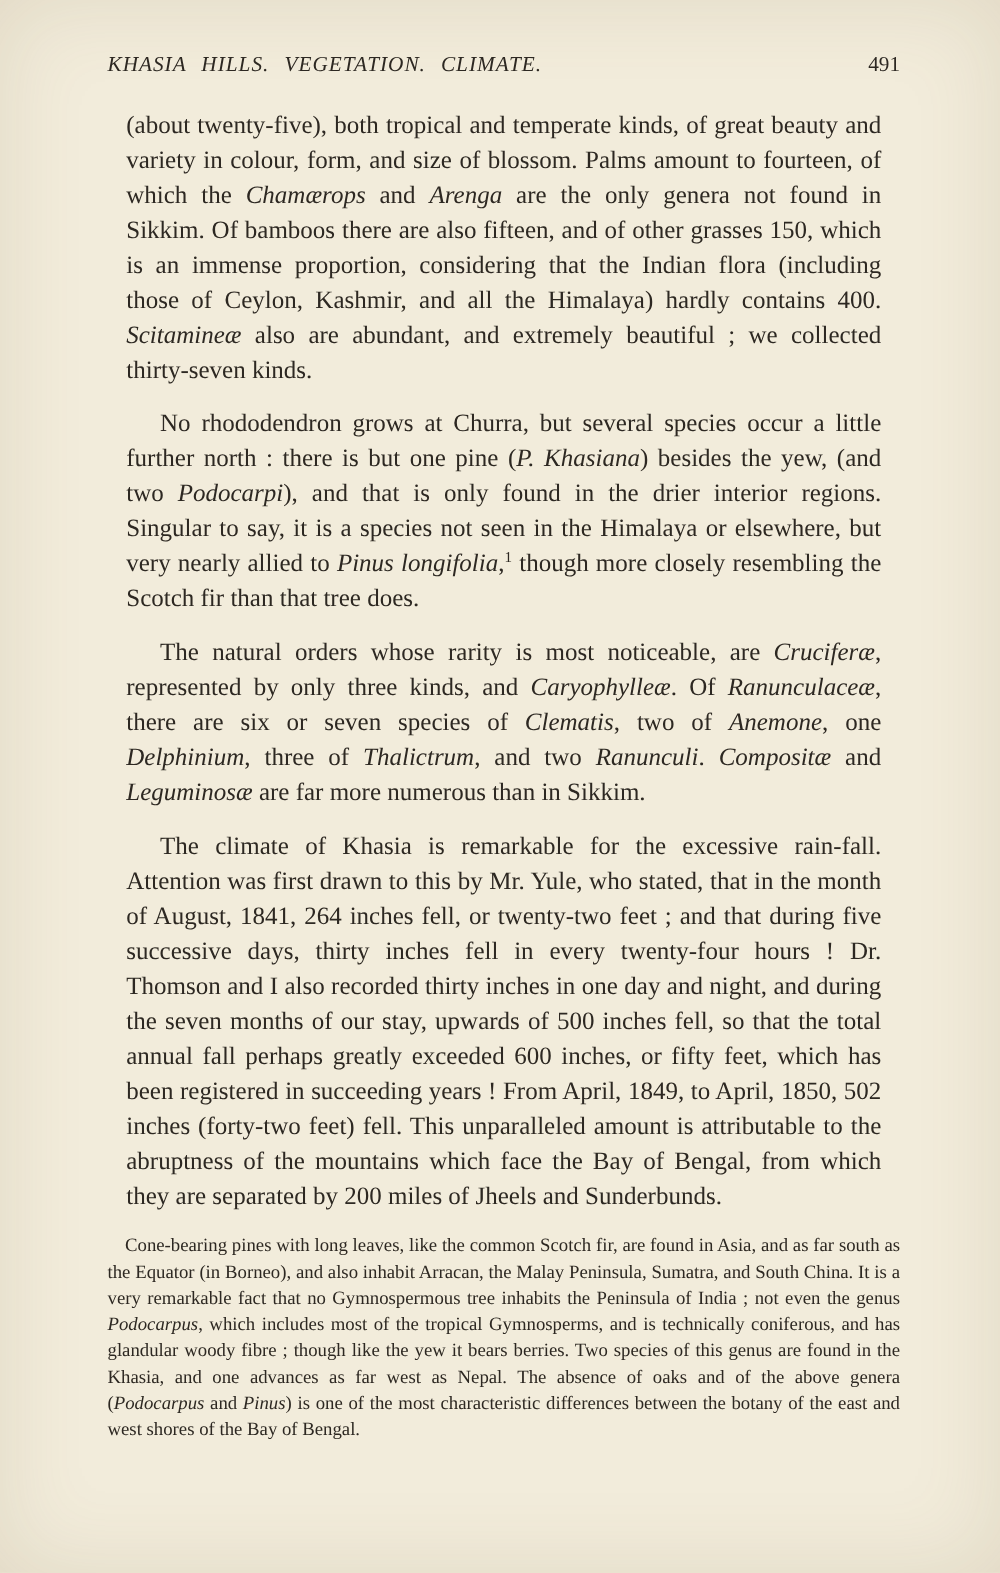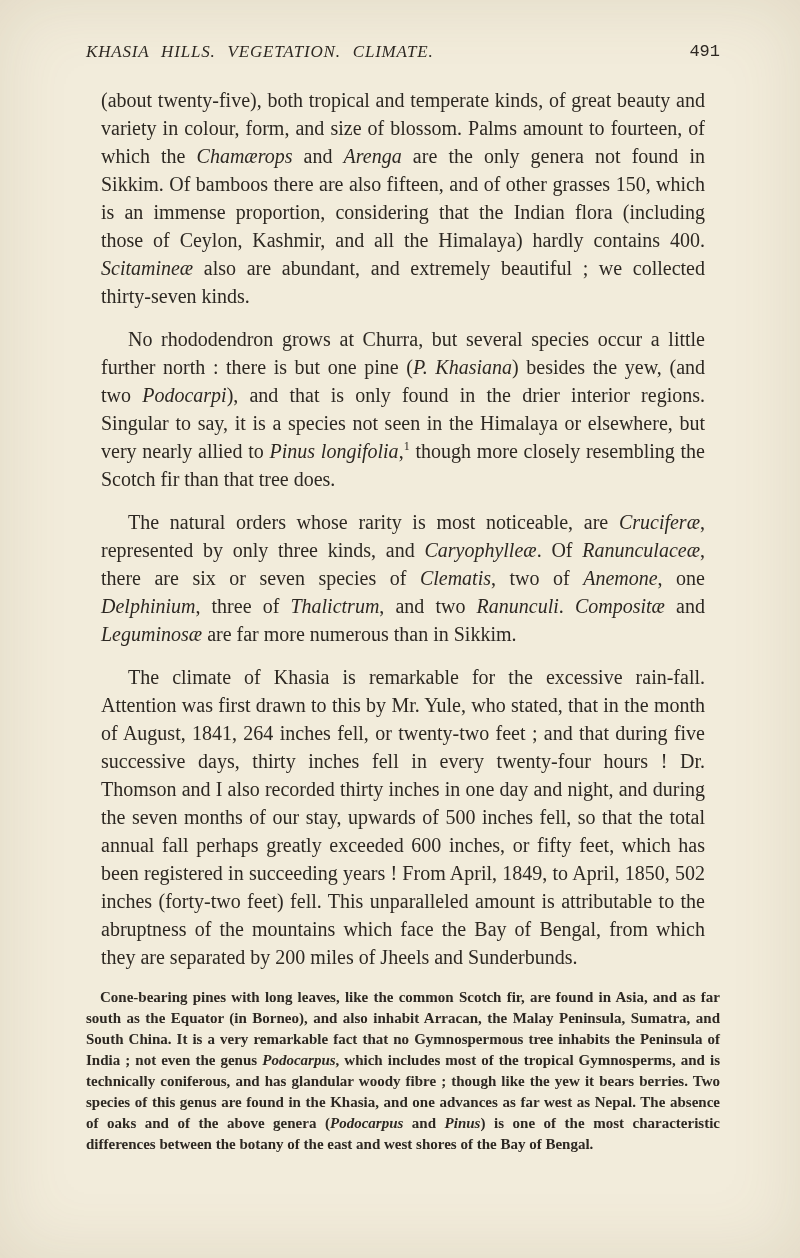--- a/index.html
+++ b/index.html
@@ -34,21 +34,20 @@
     text-align: left;
     font-style: italic;
     letter-spacing: 0.8px;
     word-spacing: 7px;
   }
   .page-number {
     position: absolute;
     right: 0;
     top: 0;
     font-style: normal;
-    font-family: Liberation Mono, monospace;
   }
   .page-body p {
     margin: 15px;
     font-size: 20px;
     line-height: 28px;
     text-align: justify;
   }
   .page-body p.indent {
     text-indent: 27px;
   }
@@ -56,21 +55,20 @@
     font-size: 60%;
     vertical-align: super;
     line-height: 0;
   }
   .footnote {
     margin-top: 16px;
     font-size: 15px;
     line-height: 21px;
     text-align: justify;
     text-indent: 14px;
-    font-weight: bold;
   }
 </style>
 </head>
 <body>
 
 <div class="page" style="background: rgb(242, 236, 219); color: rgb(45, 40, 34);">
 
   <div class="page-header">
     <span class="running-title">KHASIA HILLS. VEGETATION. CLIMATE.</span>
     <span class="page-number">491</span>

